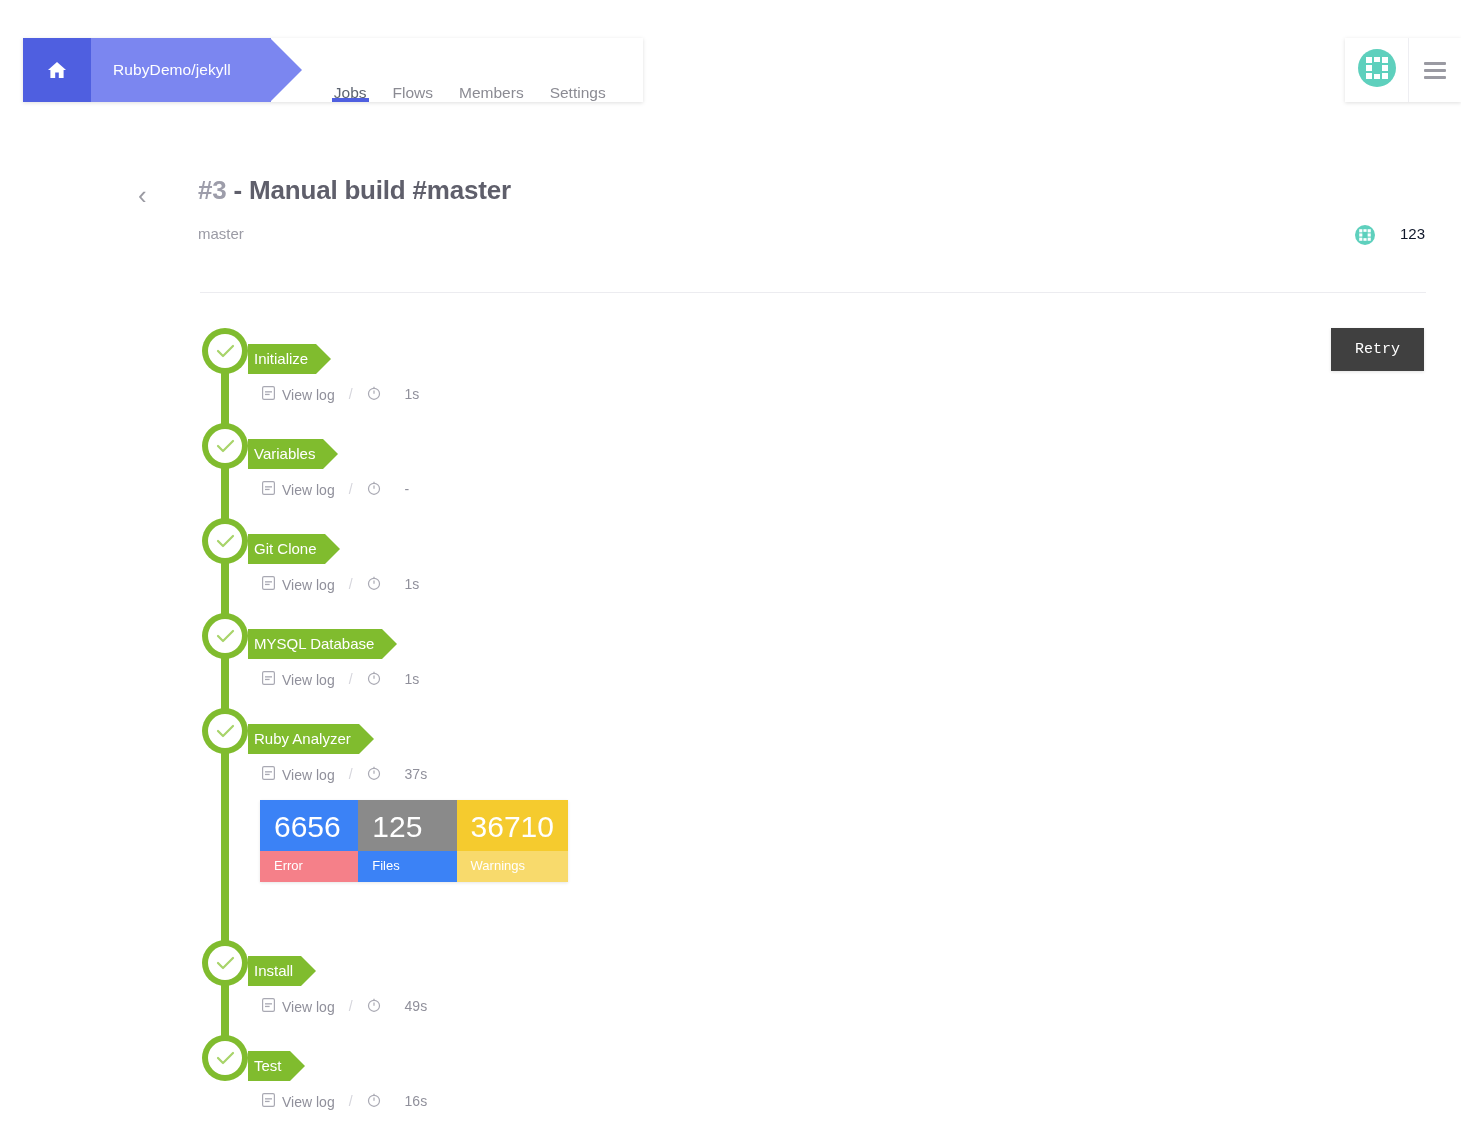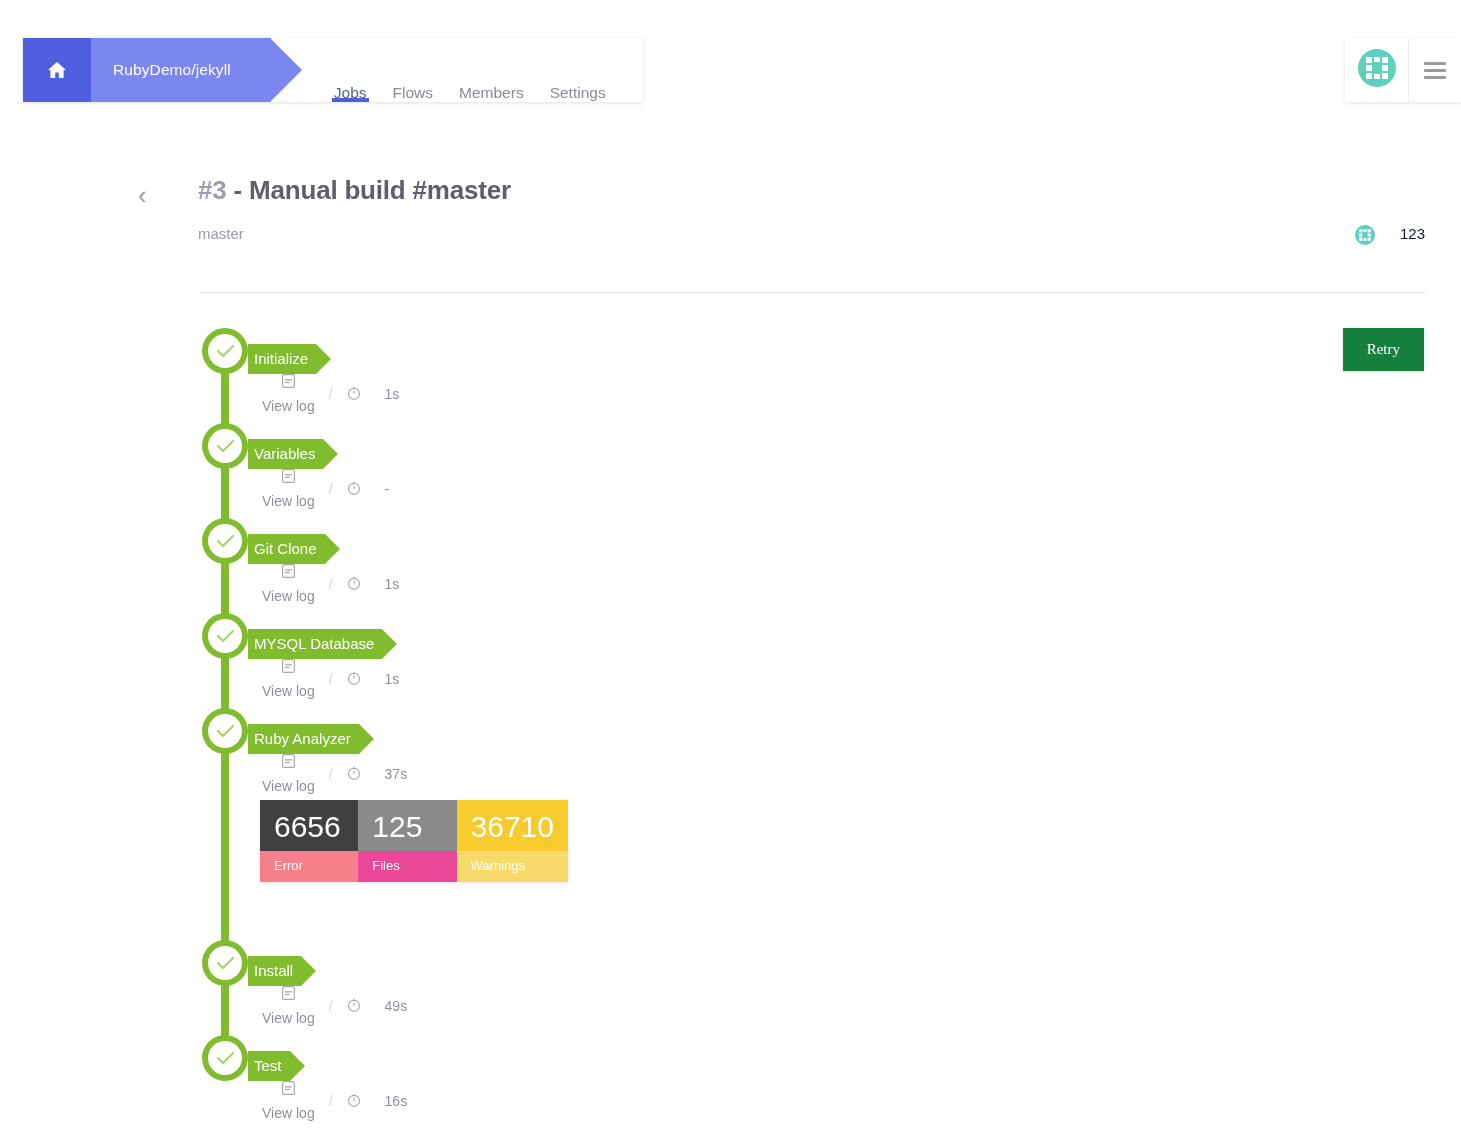--- a/index.html
+++ b/index.html
@@ -177,24 +177,24 @@
     position: absolute;
     left: 200px; top: 152px;
     width: 1226px;
     height: 1px;
     background: #ececf0;
   }
 
   .retry-btn {
     position: absolute;
     right: 37px; top: 188px;
-    background: #15803d;
+    background: #404040;
     color: #ffffff;
     border: none;
-    font-family: Liberation Serif, serif;
+    font-family: Liberation Mono, monospace;
     font-size: 15px;
     padding: 13px 24px;
     cursor: pointer;
     box-shadow: 0 1px 3px rgba(0,0,0,0.12);
   }
 
   
   .pipeline {
     position: absolute;
     left: 202px; top: 188px;
@@ -270,25 +270,24 @@
     align-items: center;
     gap: 9px;
     margin-top: 9px;
     padding-left: 8px;
     font-size: 14px;
     color: #90909b;
     height: 22px;
   }
   .view-log {
     display: flex;
-    align-items: center;
+    align-items: flex-end;
     gap: 7px;
     cursor: pointer;
     color: #90909b;
-    flex-direction: column;
   }
   .sep { color: #d5d5dc; padding: 0 5px; }
   .duration {
     display: flex;
     align-items: center;
     gap: 24px;
     color: #90909b;
   }
   .icon-sq { display: block; }
 
@@ -306,24 +305,24 @@
     color: #ffffff;
     padding: 12px 14px 9px 14px;
     line-height: 1;
     font-weight: 400;
   }
   .stat .lbl {
     font-size: 13px;
     color: #ffffff;
     padding: 7px 14px 9px 14px;
   }
-  .stat.error .val { background: #404040; }
+  .stat.error .val { background: #3b82f6; }
   .stat.error .lbl { background: #f58089; }
   .stat.files .val { background: #8a8a8a; }
-  .stat.files .lbl { background: #ec4899; }
+  .stat.files .lbl { background: #3b82f6; }
   .stat.warn  .val { background: #f5cb2e; }
   .stat.warn  .lbl { background: #f8da6c; }
 
   .spacer-18 { height: 18px; }
 </style>
 </head>
 <body>
 
 <div class="topbar">
 

